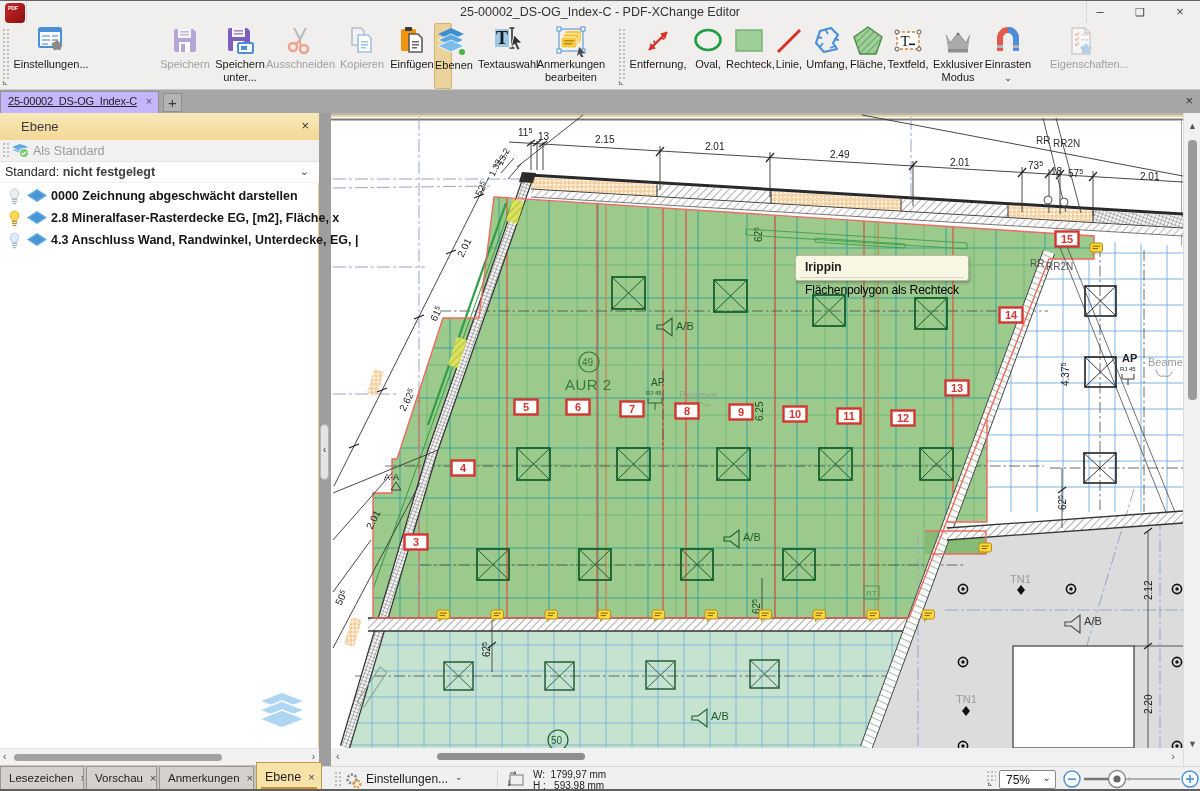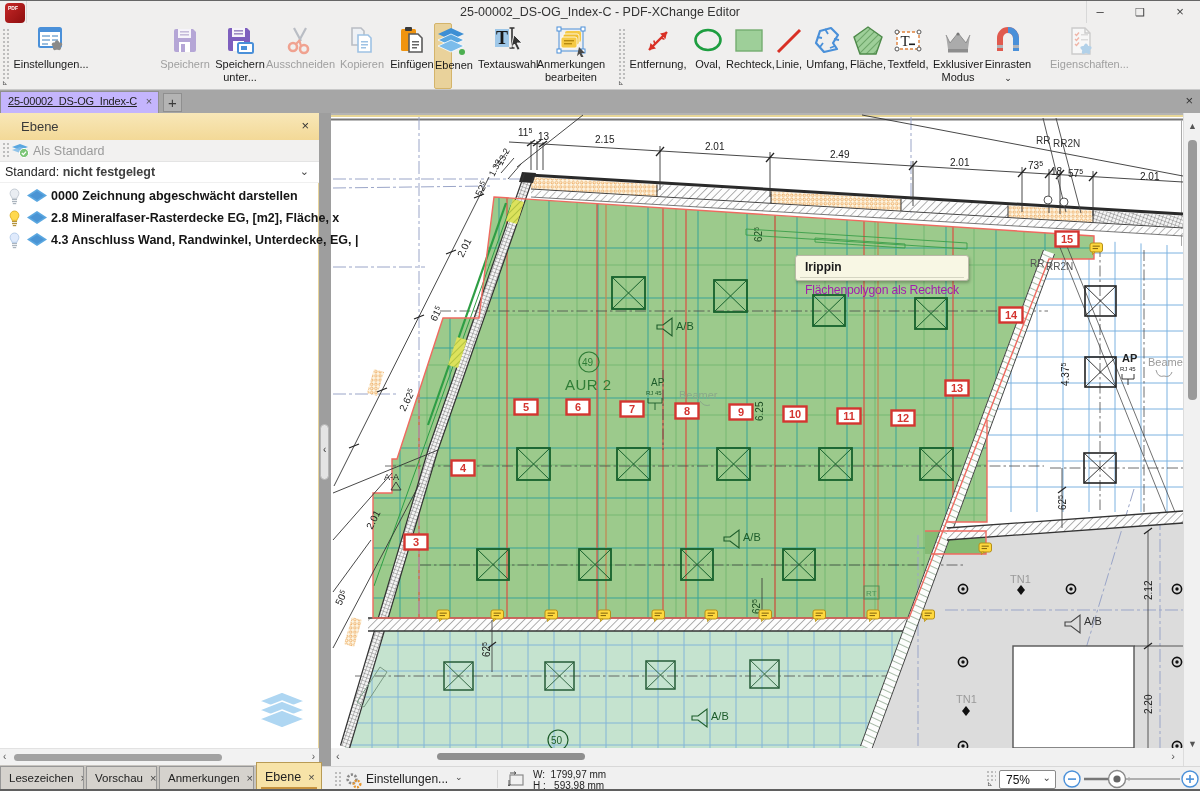--- a/index.html
+++ b/index.html
@@ -61,21 +61,21 @@
 #hscroll .thumb { position:absolute; left:106px; top:5px; width:148px; height:7px; background:#8f8f8f; border-radius:4px;}
 #hscroll .ar { position:absolute; top:2px; font-size:11px; color:#555; }
 
 #status { position:absolute; left:0; top:766px; width:1200px; height:25px; background:#f0f0f0; border-top:1px solid #d8d8d8; }
 #status .txt { font-size:12px; color:#222; }
 #combo { position:absolute; left:999px; top:3px; width:57px; height:19px; background:#fff; border:1px solid #8a8a8a; border-radius:2px; font-size:12px; color:#111; padding:2px 0 0 6px; }
 #combo:after { content:"⌄"; position:absolute; right:4px; top:1px; color:#444; font-size:10px;}
 
 #tooltip { position:absolute; left:795px; top:236px; width:174px; height:26px; white-space:nowrap; background:#f8f7e4; border:1px solid #b9b9a6; border-radius:3px; box-shadow:1px 2px 3px rgba(0,0,0,0.25); z-index:50;margin-top:19px; }
 #tooltip .t1 { font-size:12px; font-weight:bold; color:#1a1a1a; padding:4px 0 0 9px; }
-#tooltip .t2 { font-size:12.2px; letter-spacing:-0.2px; color:#a21caf; padding:5px 10px 0 9px; }
+#tooltip .t2 { font-size:12.2px; letter-spacing:-0.2px; color:#000000; padding:5px 10px 0 9px; }
 #tooltip .sep { height:1px; background:#d5d5c2; margin:3px 4px 0 4px; }
 </style>
 </head>
 <body>
 
 <div id="titlebar">
   <div id="appicon">
       <span>PDF</span>
     </div>
   <div class="tbsep" style="left:26px;"></div>

